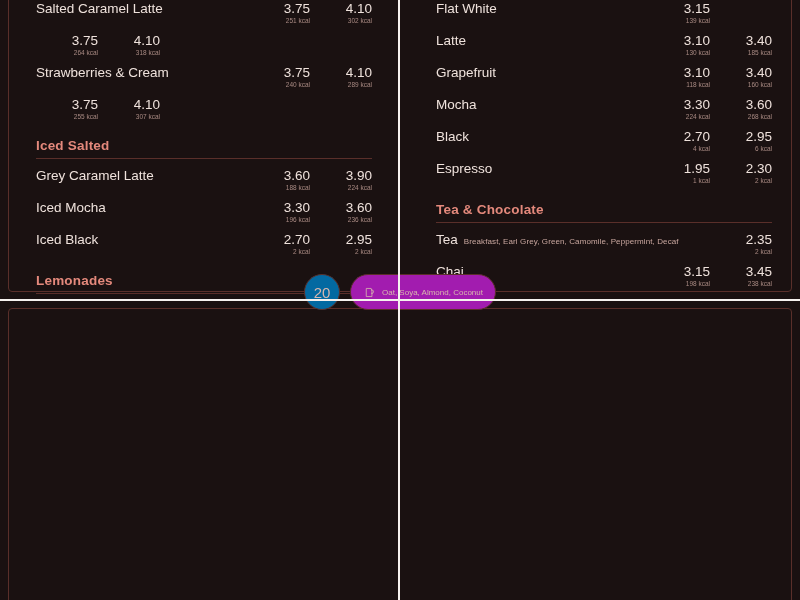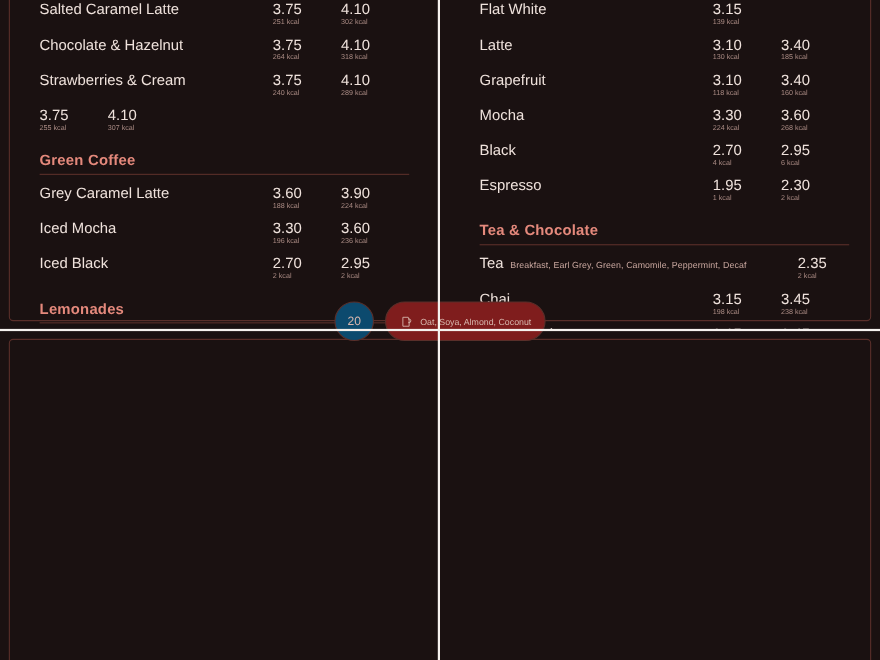--- a/index.html
+++ b/index.html
@@ -11,26 +11,26 @@
   .cols{position:absolute;top:0;left:0;width:800px;height:600px;display:flex;}
   .col{width:400px;box-sizing:border-box;padding:0 34px;position:relative;}
   .col.left{padding-left:36px;padding-right:28px;}
   .col.right{padding-left:36px;padding-right:28px;}
   .divider{position:absolute;left:399px;top:10px;bottom:10px;width:1px;background:#5a2f2a;}
   .sec{color:#e4897c;font-size:13.5px;font-weight:bold;margin:14px 0 4px 0;letter-spacing:.2px;}
   .sec .rule{display:block;height:1px;background:#5a2f2a;margin-top:5px;}
   .row{display:flex;align-items:flex-start;padding:4.5px 0;font-size:13.5px;}
   .nm{flex:1;color:#efe2dc;white-space:nowrap;}
   .nm .sub{font-size:8px;color:#c9a79f;margin-left:6px;letter-spacing:.1px;text-align:center;}
-  .pcell{width:62px;position:relative;}
+  .pcell{width:62px;text-align:right;position:relative;}
   .pcell .p{display:block;font-size:13.5px;color:#efe2dc;}
   .pcell .kcal{display:block;font-size:6.5px;color:#a98a83;margin-top:1px;}
   .badge{position:absolute;top:274px;width:800px;display:flex;justify-content:center;gap:10px;pointer-events:none;}
-  .pill{border:1px solid #5a2f2a;border-radius:999px;background:#7f1d1d;padding:4px 12px;font-size:8px;color:#d8b7ae;display:flex;align-items:center;gap:6px;}
-  .circ{width:34px;height:34px;border-radius:50%;border:1px solid #5a2f2a;background:#0c4a6e;display:flex;align-items:center;justify-content:center;font-size:11px;color:#d8b7ae;text-align:center;}
+  .pill{border:1px solid #5a2f2a;border-radius:999px;background:#a21caf;padding:4px 12px;font-size:8px;color:#d8b7ae;display:flex;align-items:center;gap:6px;}
+  .circ{width:34px;height:34px;border-radius:50%;border:1px solid #5a2f2a;background:#0369a1;display:flex;align-items:center;justify-content:center;font-size:15px;color:#d8b7ae;text-align:center;}
   .ic{width:13px;height:13px;display:inline-block;}
   .seam{position:absolute;left:0;top:299px;width:800px;height:2px;background:#f6f2ef;z-index:30;}
   .vline{position:absolute;top:0;left:398px;width:2px;height:600px;background:#f6f2ef;z-index:31;}
   .clipwrap{position:absolute;left:0;top:0;width:800px;height:600px;overflow:hidden;}
 </style>
 </head>
 <body>
 
 <div class="clipwrap">
 
@@ -44,21 +44,20 @@
             <div class="pcell">
               <span class="p">3.75</span>
               <span class="kcal">251 kcal</span>
             </div>
             <div class="pcell">
               <span class="p">4.10</span>
               <span class="kcal">302 kcal</span>
             </div>
           </div>
           <div class="row">
-            <div class="nm">Chocolate &amp; Hazelnut</div>
             <div class="pcell">
               <span class="p">3.75</span>
               <span class="kcal">264 kcal</span>
             </div>
             <div class="pcell">
               <span class="p">4.10</span>
               <span class="kcal">318 kcal</span>
             </div>
           </div>
           <div class="row">
@@ -75,21 +74,21 @@
           <div class="row">
             <div class="pcell">
               <span class="p">3.75</span>
               <span class="kcal">255 kcal</span>
             </div>
             <div class="pcell">
               <span class="p">4.10</span>
               <span class="kcal">307 kcal</span>
             </div>
           </div>
-          <div class="sec"><span>Green Coffee</span><span class="rule"></span></div>
+          <div class="sec"><span>Iced Salted</span><span class="rule"></span></div>
           <div class="row">
             <div class="nm">Grey Caramel Latte</div>
             <div class="pcell">
               <span class="p">3.60</span>
               <span class="kcal">188 kcal</span>
             </div>
             <div class="pcell">
               <span class="p">3.90</span>
               <span class="kcal">224 kcal</span>
             </div>

